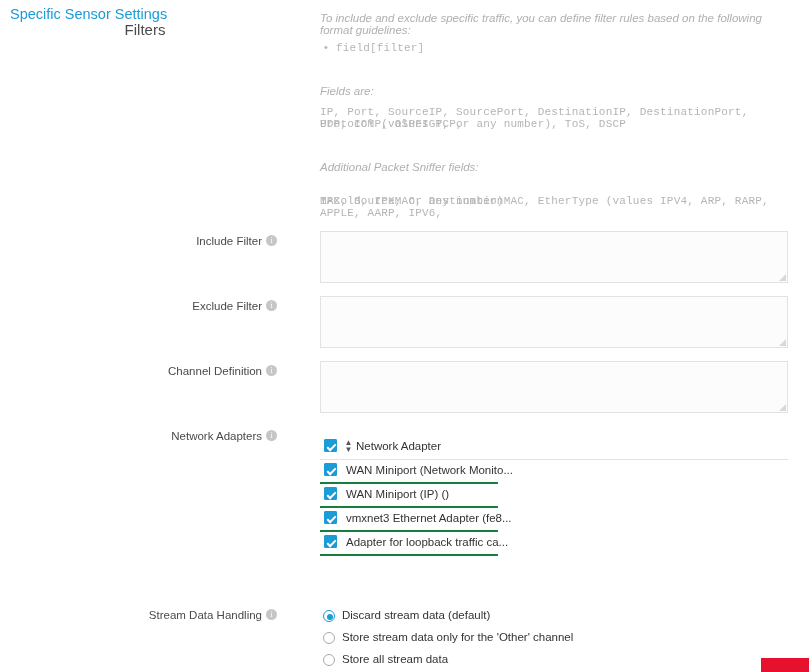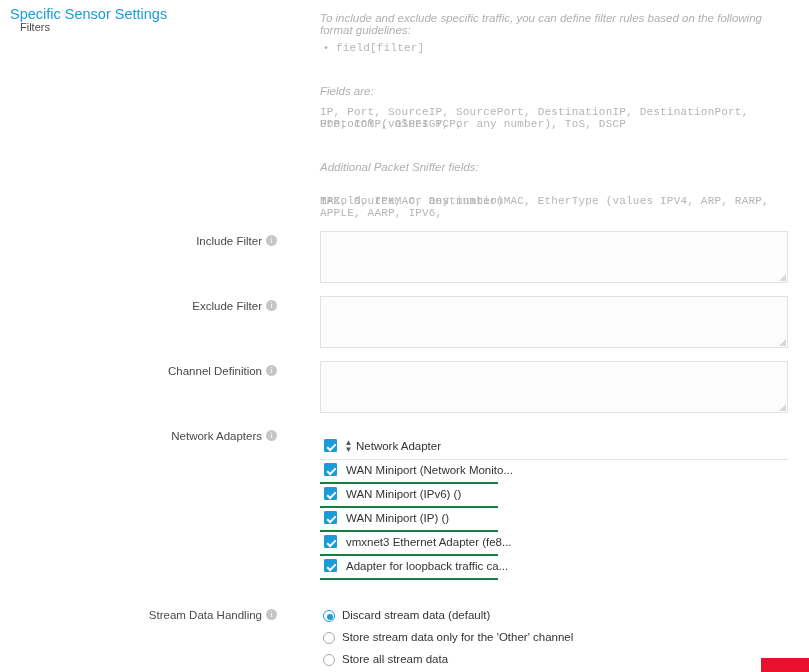--- a/index.html
+++ b/index.html
@@ -17,24 +17,23 @@
   .section-title {
     position: absolute;
     left: 10px; top: 6px;
     font-size: 14.5px;
     color: #1a9cd7;
     font-family: "Liberation Sans", sans-serif;
   }
   .label {
     position: absolute;
     width: 290px;
-    text-align: left;
+    text-align: center;
     color: #4a4a4a;
-    font-size: 11px;
-    margin-left: 20px;
+    font-size: 15px;
   }
   .info-icon {
     display: inline-block;
     width: 11px; height: 11px;
     border-radius: 50%;
     background: #c6c6c6;
     color: #ffffff;
     font-size: 8px;
     line-height: 11px;
     text-align: center;
@@ -252,24 +251,20 @@
       <div class="sorter">▲<br>▼</div>
       <div class="ad-head-label">Network Adapter</div>
     </div>
 
     <div class="ad-row">
       <div class="cb"></div>
       <div class="ad-label">WAN Miniport (Network Monito...</div>
     </div>
     <div class="ad-row">
       <div class="cb"></div>
-      <div class="ad-label">WAN Miniport (IPv6) ()</div>
-    </div>
-    <div class="ad-row">
-      <div class="cb"></div>
       <div class="ad-label">WAN Miniport (IP) ()</div>
     </div>
     <div class="ad-row">
       <div class="cb"></div>
       <div class="ad-label">vmxnet3 Ethernet Adapter (fe8...</div>
     </div>
     <div class="ad-row">
       <div class="cb"></div>
       <div class="ad-label">Adapter for loopback traffic ca...</div>
     </div>

